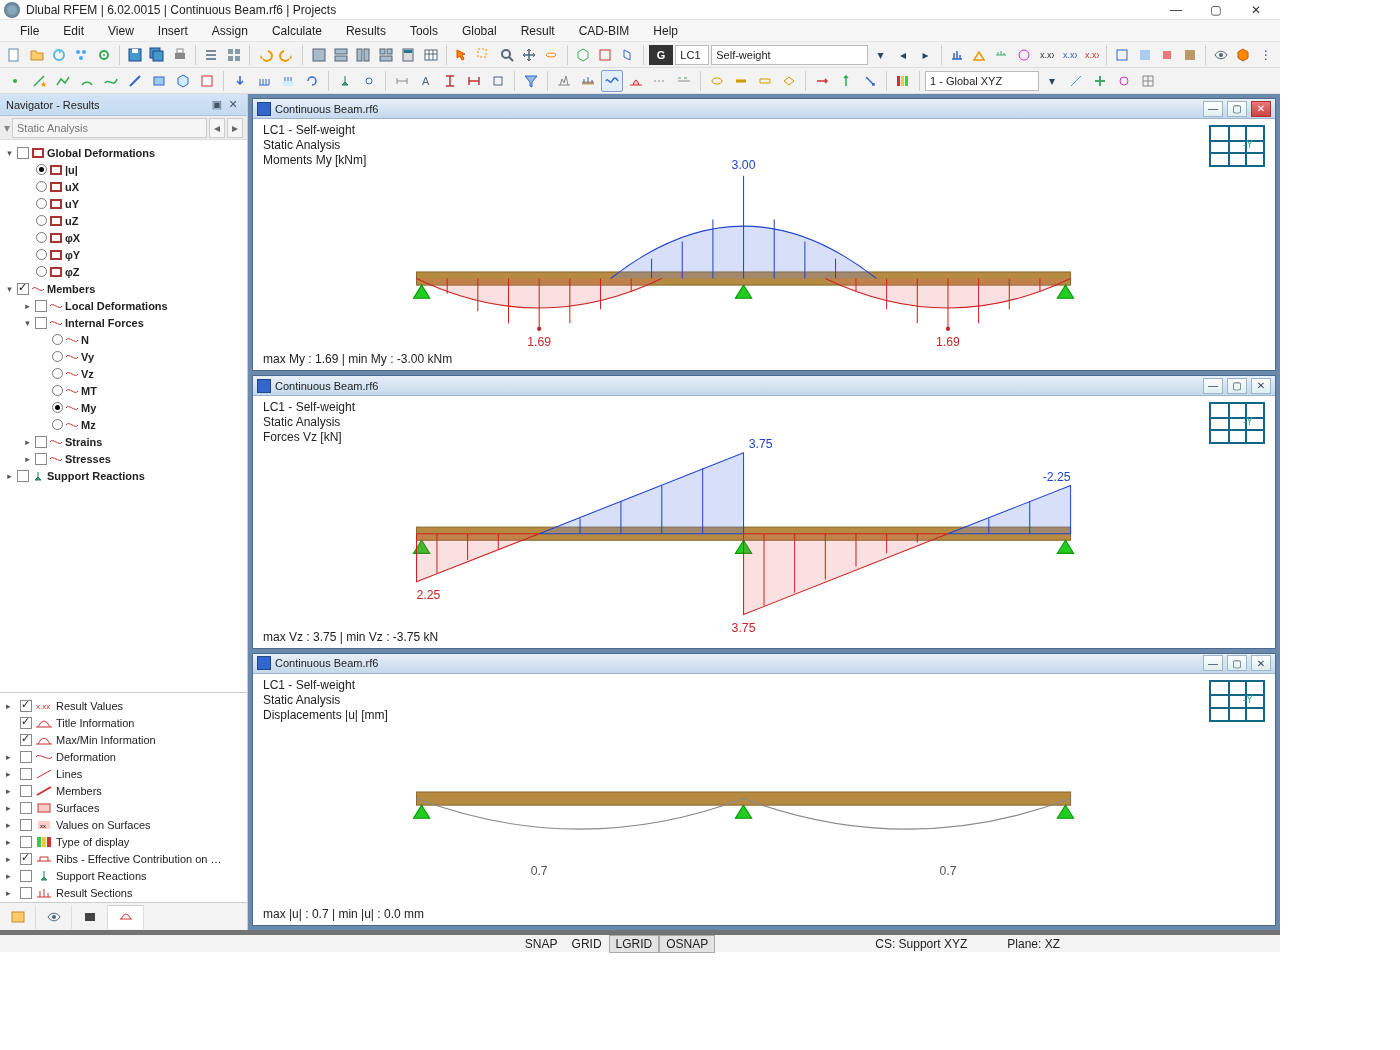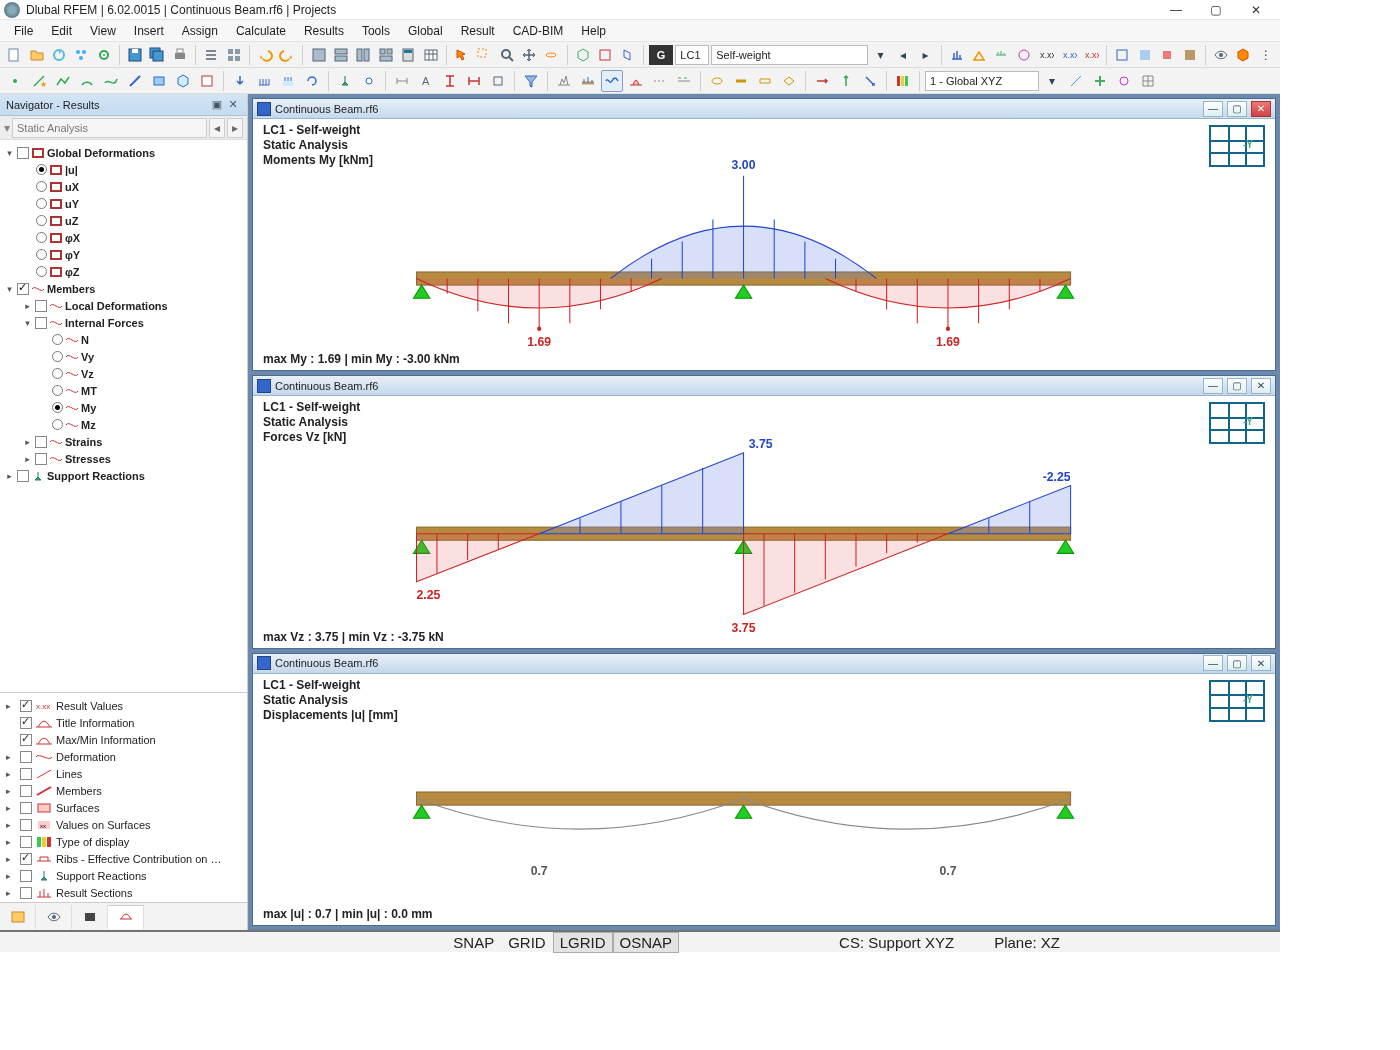--- a/index.html
+++ b/index.html
@@ -6,21 +6,21 @@
 html, body { width: 1280px; height: 960px; background: #fff; overflow: hidden; font-size: 12px; color: #222; }
 
 
 .titlebar { height: 20px; background: #fff; display: flex; align-items: center; padding: 0 4px; border-bottom: 1px solid #e5e5e5; }
 .titlebar .app-icon { width: 16px; height: 16px; border-radius: 50%; background: radial-gradient(#8ab 30%, #456); margin-right: 6px; }
 .titlebar .title { flex: 1; font-size: 12px; }
 .titlebar .win-btn { width: 40px; height: 28px; display: flex; align-items: center; justify-content: center; color: #333; }
 
 
 .menubar { height: 22px; display: flex; align-items: center; padding: 0 6px; gap: 2px; border-bottom: 1px solid #e5e5e5; background: #f7f7f7; }
-.menubar .mi { padding: 1px 8px; }
+.menubar .mi { padding: 1px 8px; margin-left: 6px; }
 
 
 .toolbar { height: 26px; display: flex; align-items: center; gap: 2px; padding: 0 4px; background: #f3f3f3; border-bottom: 1px solid #ddd; overflow: hidden;}
 .tbtn { width: 22px; height: 22px; display: flex; align-items: center; justify-content: center; border: 1px solid transparent; border-radius: 2px; color: #345; }
 .tbtn svg { width: 16px; height: 16px; }
 .tsep { width: 1px; height: 20px; background: #d0d0d0; margin: 0 3px; }
 .tcombo { height: 20px; border: 1px solid #bbb; background: #fff; padding: 0 4px; font-size: 11px; display: flex; align-items: center; }
 .tcombo.dark { background: #333; color: #fff; border-color: #333; }
 
 
@@ -59,32 +59,32 @@
 .navtabs .tab.active{ background:#fff; border-top:1px solid #ccc;}
 
 
 .workspace { flex: 1; background: #6b89ad; padding: 4px; display: flex; flex-direction: column; gap: 4px; }
 .docwin { flex: 1; display: flex; flex-direction: column; background: #fff; border: 1px solid #4a6a8e; position:relative;}
 .docwin .dwhdr { height: 20px; background: linear-gradient(#e8f0f8,#c4d8ec); display:flex; align-items:center; padding:0 4px; gap:4px; font-size:11px; border-bottom:1px solid #9bb4cc;}
 .docwin .dwhdr .dwicon{width:14px;height:14px;background:#36c;border:1px solid #248;}
 .docwin .dwhdr .spacer{flex:1}
 .docwin .dwhdr .wbtn{width:20px;height:16px;border:1px solid #9bb4cc;background:linear-gradient(#fff,#dee);display:flex;align-items:center;justify-content:center;font-size:10px;color:#345;}
 .docwin .dwhdr .wbtn.close{background:linear-gradient(#e77,#c44);color:#fff;border-color:#a33}
-.docwin .canvas{flex:1; position:relative; background:#fff;font-weight:bold;}
+.docwin .canvas{flex:1; position:relative; background:#fff;}
 .docwin .info{position:absolute; left:10px; top:4px; font-size:12px; line-height:15px;}
 .docwin .footer{position:absolute; left:10px; bottom:4px; font-size:12px;}
 .docwin .axisbox{position:absolute; right:10px; top:6px; width:56px; height:42px;}
 .docwin .axisbox .grid{width:56px;height:42px;border:2px solid #168;position:relative}
 .docwin .axisbox .grid::before{content:"";position:absolute;left:33%;top:0;bottom:0;border-left:2px solid #168}
 .docwin .axisbox .grid::after{content:"";position:absolute;left:66%;top:0;bottom:0;border-left:2px solid #168}
 .docwin .axisbox .hline{position:absolute;left:0;right:0;border-top:2px solid #168}
 .docwin .axisbox .ylbl{position:absolute;right:12px;top:14px;font-size:10px;color:#4a8}
 
 
-.statusbar { height: 22px; background: #f3f3f3; border-top: 2px solid #737373; display:flex; align-items:center; font-size:15px;}
+.statusbar { height: 22px; background: #f3f3f3; border-top: 5px solid #737373; display:flex; align-items:center; font-size:12px;}
 .statusbar .sp{flex:1}
 .statusbar .sbtn{padding:1px 6px; border:1px solid transparent;}
 .statusbar .sbtn.pressed{border:1px solid #aaa;background:#e3e3e3}
 .statusbar .cell{padding:0 20px;}
 
 
 svg.diagram{position:absolute; inset:0; width:100%; height:100%;}
 </style>
 </head>
 <body>

